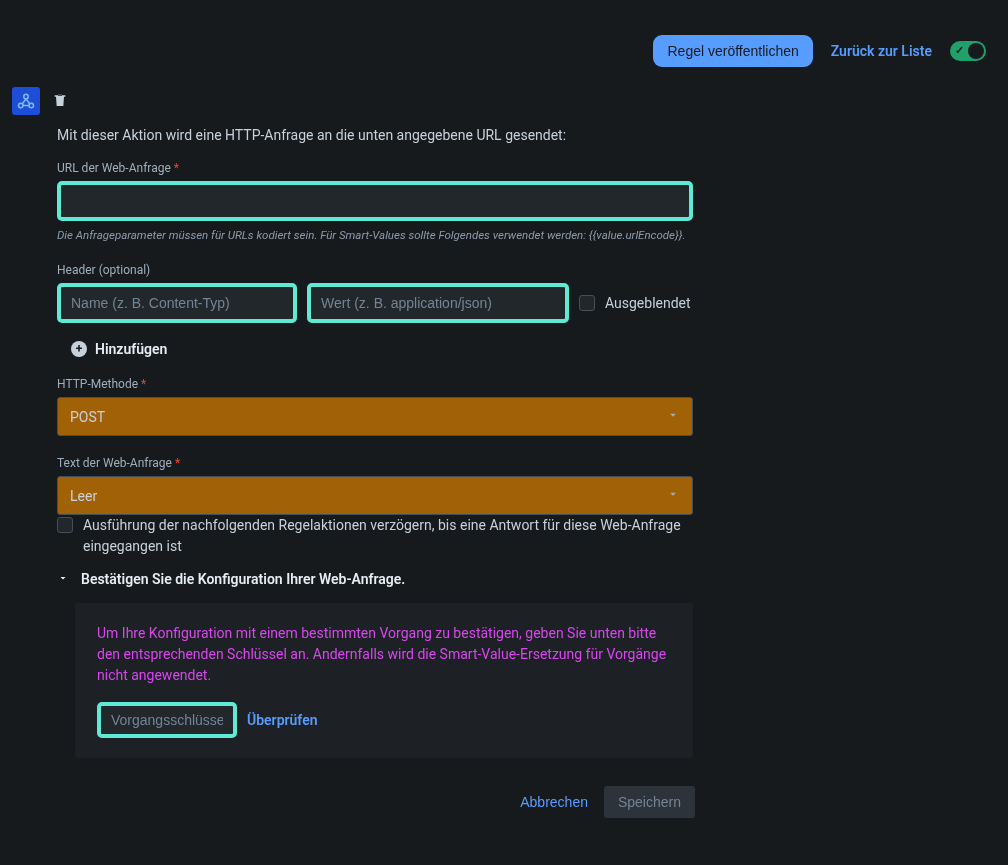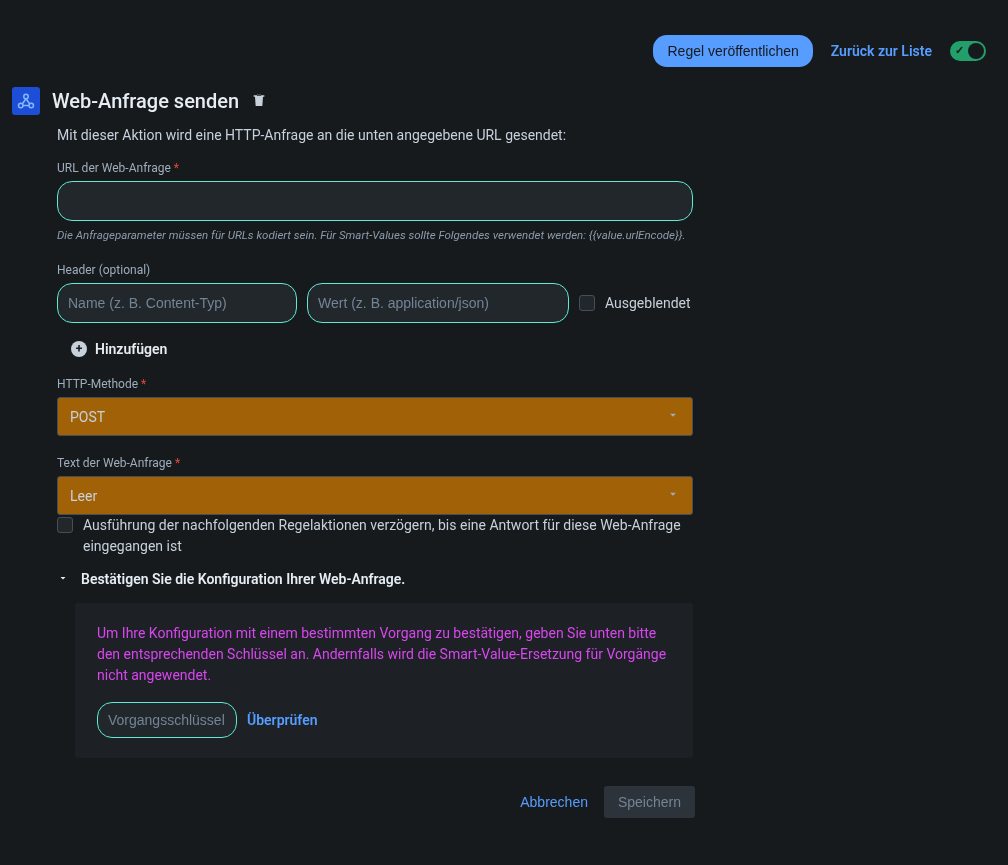--- a/index.html
+++ b/index.html
@@ -17,21 +17,21 @@
     justify-content: flex-end;
     align-items: center;
     padding: 35px 22px 20px 0;
     gap: 18px;
   }
   .btn-primary {
     background: #579dff;
     color: #161a1d;
     border: none;
     padding: 8px 14px;
-    border-radius: 14px;
+    border-radius: 9px;
     font-size: 14px;
     font-weight: 500;
     cursor: pointer;
   }
   .link-back {
     color: #579dff;
     font-weight: 600;
     cursor: pointer;
     font-size: 14px;
   }
@@ -95,22 +95,22 @@
   .field-label {
     font-size: 12px;
     color: #9fadbc;
     margin-bottom: 6px;
     display: block;
   }
   .required { color: #e34935; }
   .text-input {
     width: 636px;
     background: #22272b;
-    border: 1px solid #5eead4;
-    border-radius: 15px;
+    border: 4px solid #5eead4;
+    border-radius: 5px;
     padding: 10px 10px;
     color: #c7d1db;
     font-size: 14px;
     outline: none;
   }
   .text-input::placeholder { color: #738496; }
   .url-input { height: 40px; }
   .helper-text {
     font-size: 11.5px;
     color: #8c9bab;
@@ -247,21 +247,20 @@
 <div class="content">
   <div class="title-row">
     <div class="action-icon">
       <svg width="18" height="18" viewBox="0 0 24 24" fill="none" stroke="currentColor" stroke-width="2">
         <circle cx="12" cy="6" r="3"></circle>
           <circle cx="5" cy="18" r="3"></circle>
           <circle cx="19" cy="18" r="3"></circle>
         <path d="M12 9l-5 7M12 9l5 7M7.5 18h9"></path>
       </svg>
     </div>
-    <h1 class="action-title">Web-Anfrage senden</h1>
     <span class="trash-icon">
       <svg width="16" height="16" viewBox="0 0 24 24" fill="currentColor">
         <path d="M6 7h12l-1 14H7L6 7zm3-3h6v2H9V4zM4 7h16v-2H4v2z"></path>
       </svg>
     </span>
   </div>
 
   <div class="content-inner">
     <p class="desc">Mit dieser Aktion wird eine HTTP-Anfrage an die unten angegebene URL gesendet:</p>
 

